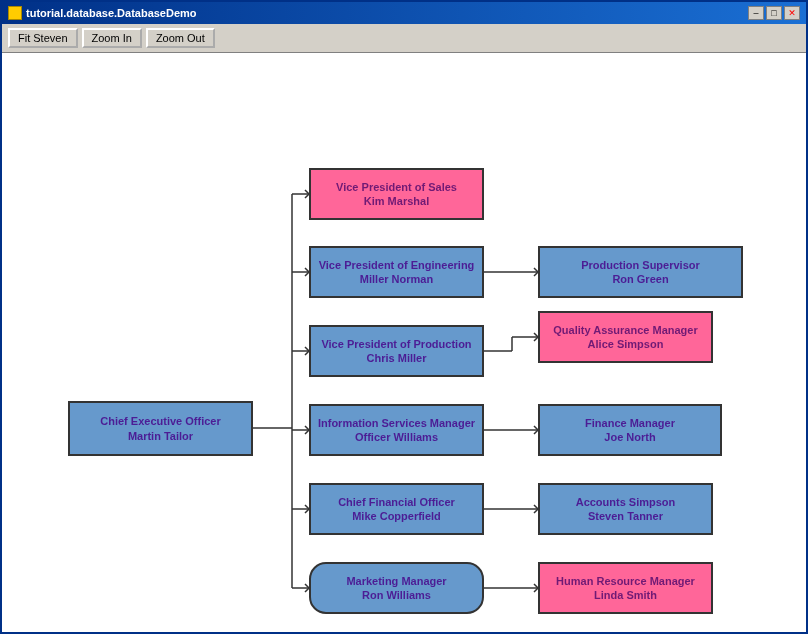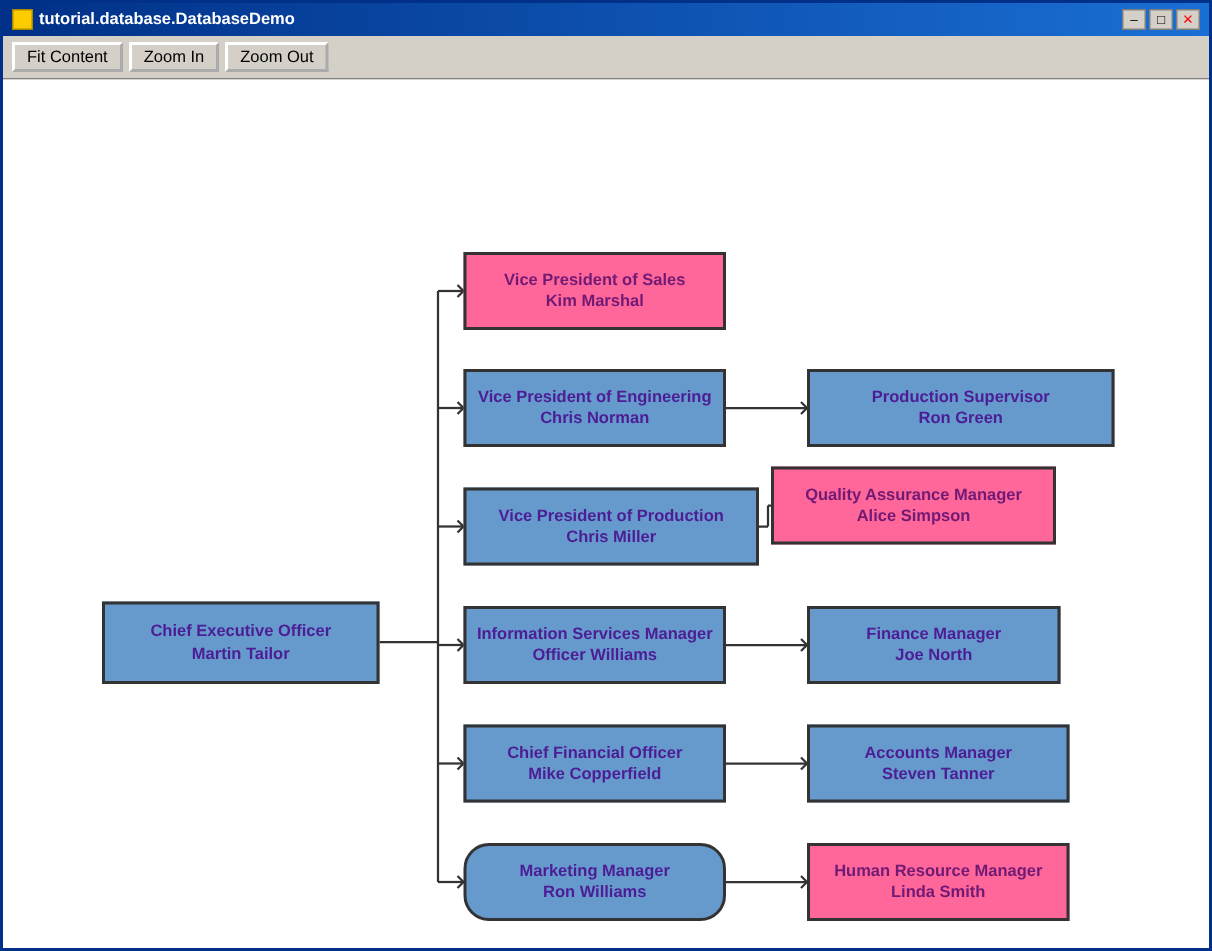--- a/index.html
+++ b/index.html
@@ -147,21 +147,21 @@
       <span class="title-text">tutorial.database.DatabaseDemo</span>
     </div>
     <div class="title-buttons">
       <div class="title-btn">–</div>
       <div class="title-btn">□</div>
       <div class="title-btn" style="color:red;">✕</div>
     </div>
   </div>
 
   <div class="toolbar">
-    <button class="toolbar-btn">Fit Content</button>
+    <button class="toolbar-btn">Fit Steven</button>
     <button class="toolbar-btn">Zoom In</button>
     <button class="toolbar-btn">Zoom Out</button>
   </div>
 
   <div class="canvas">
     <svg class="lines">
 
       <line x1="251" y1="375" x2="290" y2="375"></line>
 
       <line x1="290" y1="141" x2="290" y2="535"></line>
@@ -208,24 +208,24 @@
       <span class="node-subtitle">Martin Tailor</span>
     </div>
 
     <div class="node node-pink" style="left:307px; top:115px; width:175px; height:52px;">
       <span class="node-title">Vice President of Sales</span>
       <span class="node-subtitle">Kim Marshal</span>
     </div>
 
     <div class="node node-blue" style="left:307px; top:193px; width:175px; height:52px;">
       <span class="node-title">Vice President of Engineering</span>
-      <span class="node-subtitle">Chris Norman</span>
-    </div>
-
-    <div class="node node-blue" style="left:307px; top:272px; width:197px; height:52px;">
+      <span class="node-subtitle">Miller Norman</span>
+    </div>
+
+    <div class="node node-blue" style="left:307px; top:272px; width:175px; height:52px;">
       <span class="node-title">Vice President of Production</span>
       <span class="node-subtitle">Chris Miller</span>
     </div>
 
     <div class="node node-blue" style="left:307px; top:351px; width:175px; height:52px;justify-content:center;">
       <span class="node-title">Information Services Manager</span>
       <span class="node-subtitle">Officer Williams</span>
     </div>
 
     <div class="node node-blue" style="left:307px; top:430px; width:175px; height:52px;justify-content:center;">
@@ -236,32 +236,32 @@
     <div class="node node-blue" style="left:307px; top:509px; width:175px; height:52px;border-radius:17px;">
       <span class="node-title">Marketing Manager</span>
       <span class="node-subtitle">Ron Williams</span>
     </div>
 
     <div class="node node-blue" style="left:536px; top:193px; width:205px; height:52px;">
       <span class="node-title">Production Supervisor</span>
       <span class="node-subtitle">Ron Green</span>
     </div>
 
-    <div class="node node-pink" style="left:512px; top:258px; width:190px; height:52px;text-align:center;">
+    <div class="node node-pink" style="left:536px; top:258px; width:175px; height:52px;text-align:center;">
       <span class="node-title">Quality Assurance Manager</span>
       <span class="node-subtitle">Alice Simpson</span>
     </div>
 
-    <div class="node node-blue" style="left:536px; top:351px; width:169px; height:52px;">
+    <div class="node node-blue" style="left:536px; top:351px; width:184px; height:52px;">
       <span class="node-title">Finance Manager</span>
       <span class="node-subtitle">Joe North</span>
     </div>
 
     <div class="node node-blue" style="left:536px; top:430px; width:175px; height:52px;">
-      <span class="node-title">Accounts Manager</span>
+      <span class="node-title">Accounts Simpson</span>
       <span class="node-subtitle">Steven Tanner</span>
     </div>
 
     <div class="node node-pink" style="left:536px; top:509px; width:175px; height:52px;">
       <span class="node-title">Human Resource Manager</span>
       <span class="node-subtitle">Linda Smith</span>
     </div>
   </div>
 </div>
 

